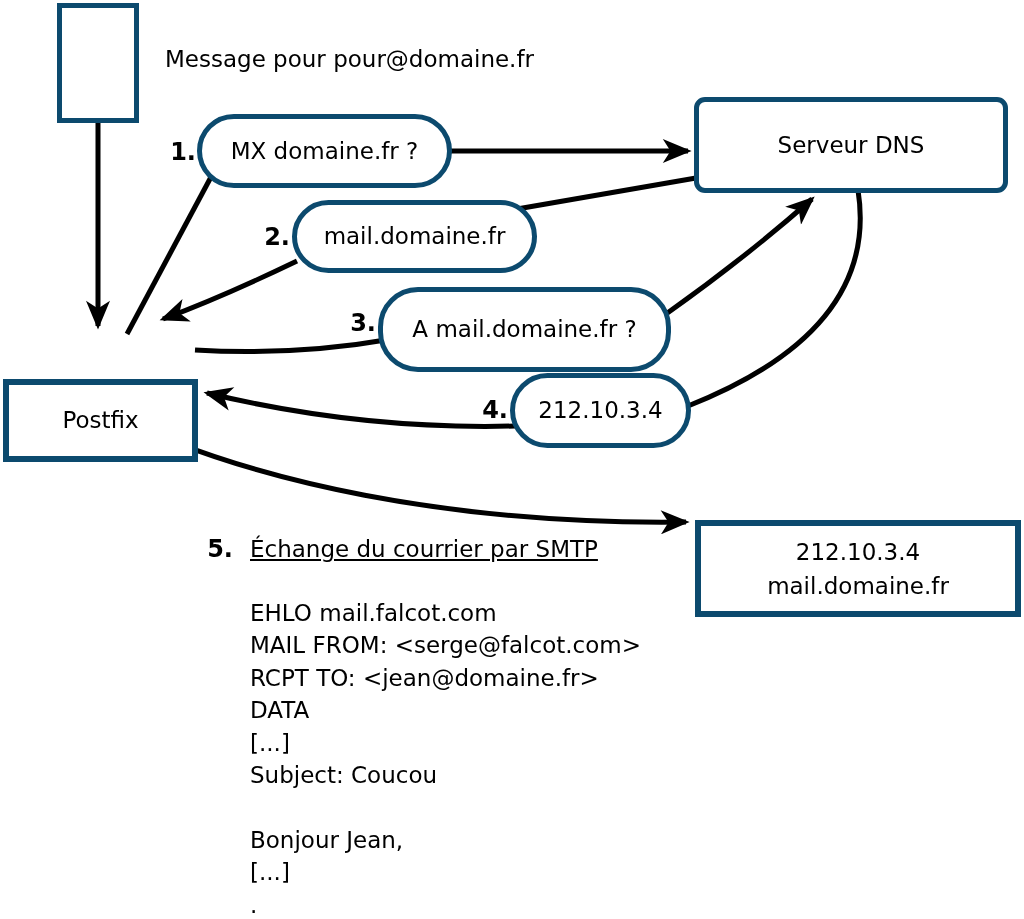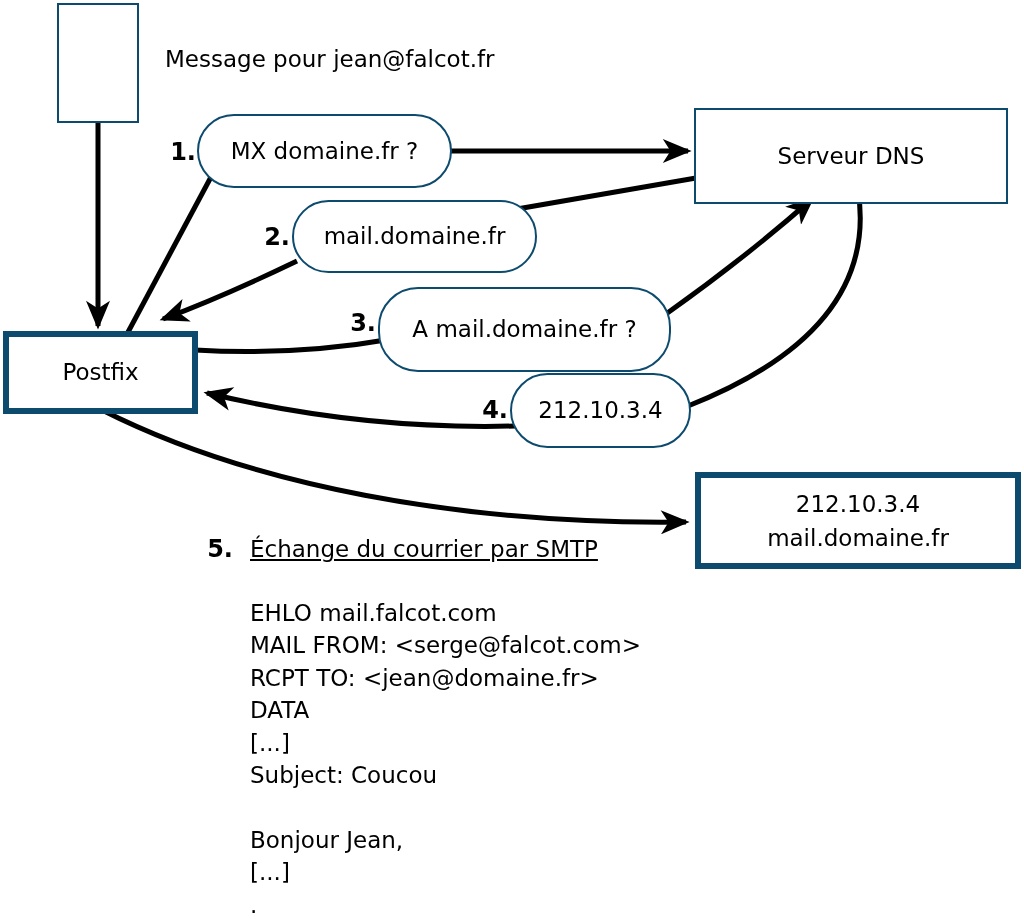--- a/index.html
+++ b/index.html
@@ -3,25 +3,25 @@
 <meta charset="utf-8">
 <style>
   html,body{margin:0;padding:0;background:#fff;}
   .stage{
     position:relative;width:1024px;height:919px;background:#fff;overflow:hidden;
     font-family:"DejaVu Sans","Liberation Sans",sans-serif;color:#000;
   }
   .links{position:absolute;left:0;top:0;z-index:0;}
   .node{
     position:absolute;z-index:1;box-sizing:border-box;background:#fff;
-    border:2px solid #0c4a6e;display:flex;align-items:center;justify-content:center;
+    border:5px solid #0c4a6e;display:flex;align-items:center;justify-content:center;
     font-size:23px;line-height:1.25;text-align:center;white-space:nowrap;
   }
   .rect{border-radius:0;}
-  .thick{border-width:6px;}
+  .thick{border-width:6px;margin-top:48px;}
   .pill{border-radius:40px;}
   .stepnum{
     position:absolute;z-index:2;font-size:24px;font-weight:bold;
     width:42px;text-align:right;line-height:28px;white-space:nowrap;
   }
   .freetext{
     position:absolute;z-index:2;font-size:23px;line-height:28px;white-space:nowrap;
   }
   .smtp{
     position:absolute;z-index:2;font-size:23px;line-height:32.4px;
@@ -50,23 +50,23 @@
       <path d="M195,350 Q295,356 392,339"></path>
       <path d="M666,314 Q745,258 812,199" marker-end="url(#arrow)"></path>
       <path d="M858,190 Q880,330 688,406"></path>
       <path d="M515,426 Q360,430 207,393" marker-end="url(#arrow)"></path>
       <path d="M102,410 C250,485 460,525 686,522" marker-end="url(#arrow)"></path>
     </g>
   </svg>
 
   <div class="node rect" style="left:57px;top:3px;width:82px;height:120px;"></div>
 
-  <div class="freetext" style="left:165px;top:45px;">Message pour jean@falcot.fr</div>
+  <div class="freetext" style="left:165px;top:45px;">Message pour pour@domaine.fr</div>
 
-  <div class="node rect" style="left:694px;top:108px;width:314px;height:96px;">
+  <div class="node rect" style="left:694px;top:97px;width:314px;height:96px;border-radius:11px;">
     <span>Serveur DNS</span>
   </div>
 
   <div class="node rect thick" style="left:3px;top:331px;width:195px;height:83px;">
     <span>Postfix</span>
   </div>
 
   <div class="node rect thick" style="left:695px;top:472px;width:326px;height:97px;">
     <span class="destlines">
       <span>212.10.3.4</span>

